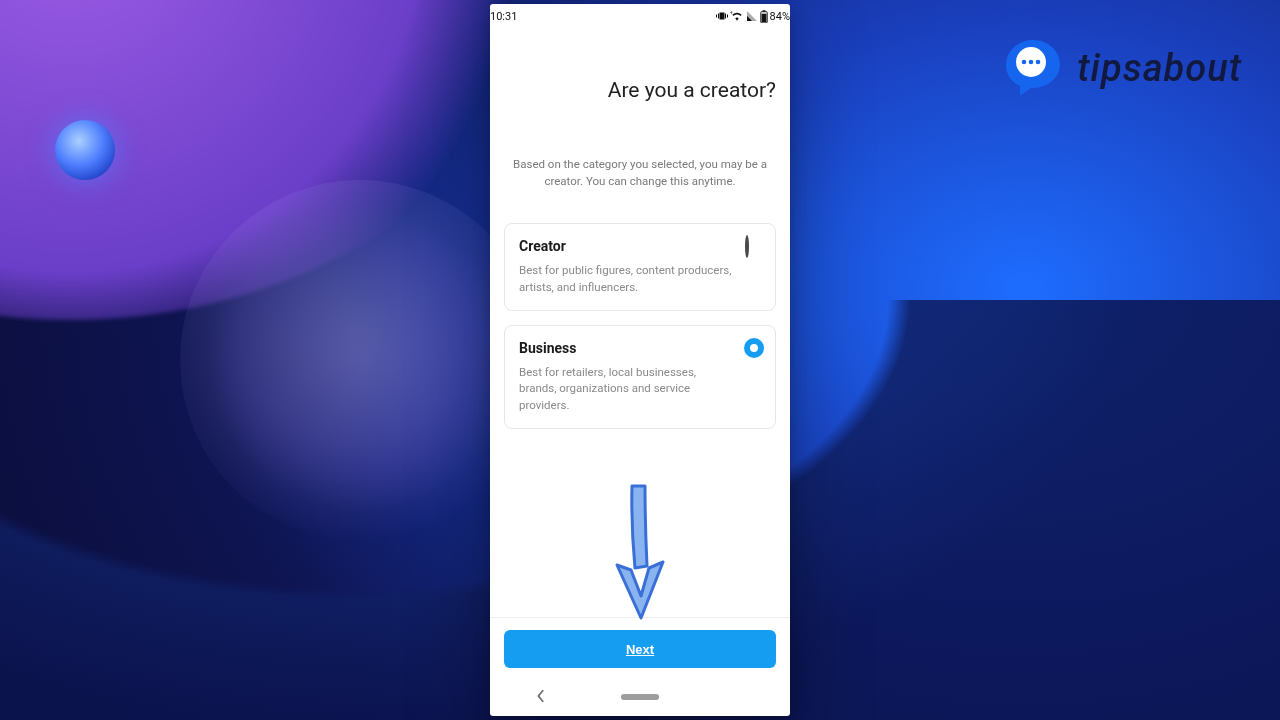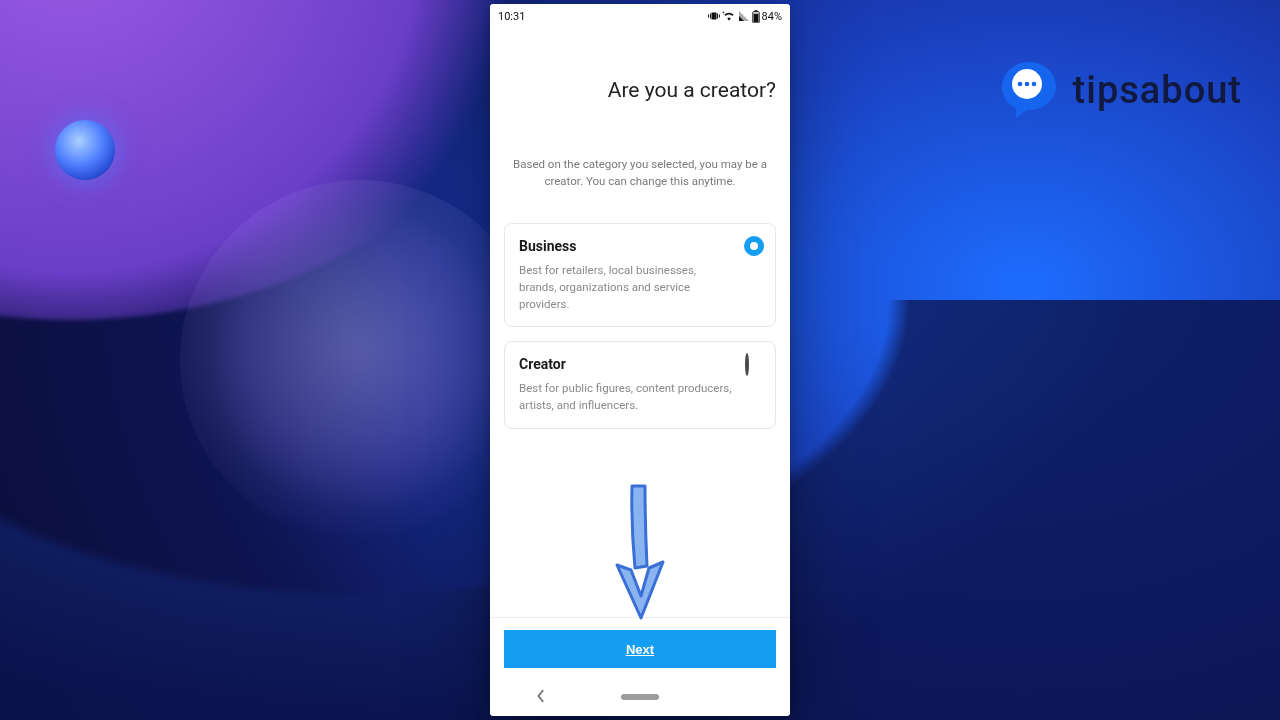--- a/index.html
+++ b/index.html
@@ -46,23 +46,24 @@
     position: absolute;
     left: -300px; top: 300px;
     width: 2200px; height: 1200px;
     background: radial-gradient(ellipse 1100px 600px at 30% 0%, rgba(255,255,255,0) 48%, #0f1e62 50%, #0b1450 70%);
     opacity: .85;
     pointer-events: none;
   }
 
   
   .logo {
-    position: absolute; top: 58px; right: 38px;
+    position: absolute; top: 36px; right: 38px;
     display: flex; align-items: center; gap: 12px;
     color: #0b1444;
+    font-style: italic;
   }
   .logo-mark {
     position: relative; width: 64px; height: 64px;
   }
   .logo-mark svg { width: 64px; height: 64px; display:block; }
   .logo-text {
     font-size: 38px; font-weight: 500; letter-spacing: 1px;
     color: #12193f;
   }
 
@@ -74,21 +75,21 @@
     background: #fff;
     border-radius: 3px;
     box-shadow: 0 30px 80px rgba(0,0,0,.35), 0 4px 16px rgba(0,0,0,.25);
     display: flex; flex-direction: column;
     overflow: hidden;
   }
 
   .status-bar {
     height: 24px;
     display: flex; align-items: center; justify-content: space-between;
-    padding: 0 8px; font-size: 11px; color: #111;
+    padding: 0 0; font-size: 11px; color: #111;
   }
   .status-right { display: flex; align-items: center; gap: 2px; }
   .status-right svg { display: block; }
 
   .content {
     flex: 1 1 auto;
     padding: 50px 14px 0 14px;
     display: flex; flex-direction: column;
   }
   .title {
@@ -136,21 +137,21 @@
   .radio-checked::after {
     content: ""; width: 8px; height: 8px; border-radius: 50%; background: #fff;
   }
 
   .footer-area {
     border-top: 1px solid #eee;
     padding: 12px 14px 10px 14px;
   }
   .next-btn {
     width: 100%; height: 38px;
-    border: none; border-radius: 0;
+    border: none; border-radius: 6px;
     background: #159df1; color: #fff;
     font-size: 13px; font-weight: 600;
     cursor: pointer;
     text-decoration: underline;
   }
 
   .nav-bar {
     height: 38px;
     display: flex; align-items: center; justify-content: center;
     gap: 40px; position: relative;
@@ -223,29 +224,29 @@
         </svg>
       <span>84%</span>
     </span>
   </div>
 
   <div class="content">
     <div class="title">Are you a creator?</div>
     <div class="subtitle">Based on the category you selected, you may be a creator. You can change this anytime.</div>
 
     <div class="option">
+      <div class="opt-title">Creator</div>
+      <div class="opt-desc">Best for public figures, content producers, artists, and influencers.</div>
+      <span class="radio"><span class="radio-empty"></span></span>
+    </div>
+
+    <div class="option">
       <div class="opt-title">Business</div>
       <div class="opt-desc">Best for retailers, local businesses, brands, organizations and service providers.</div>
       <span class="radio-checked"></span>
-    </div>
-
-    <div class="option">
-      <div class="opt-title">Creator</div>
-      <div class="opt-desc">Best for public figures, content producers, artists, and influencers.</div>
-      <span class="radio"><span class="radio-empty"></span></span>
     </div>
 
   </div>
 
   <div class="footer-area">
     <button class="next-btn">Next</button>
   </div>
 
   <div class="nav-bar">
     <span class="nav-back">

